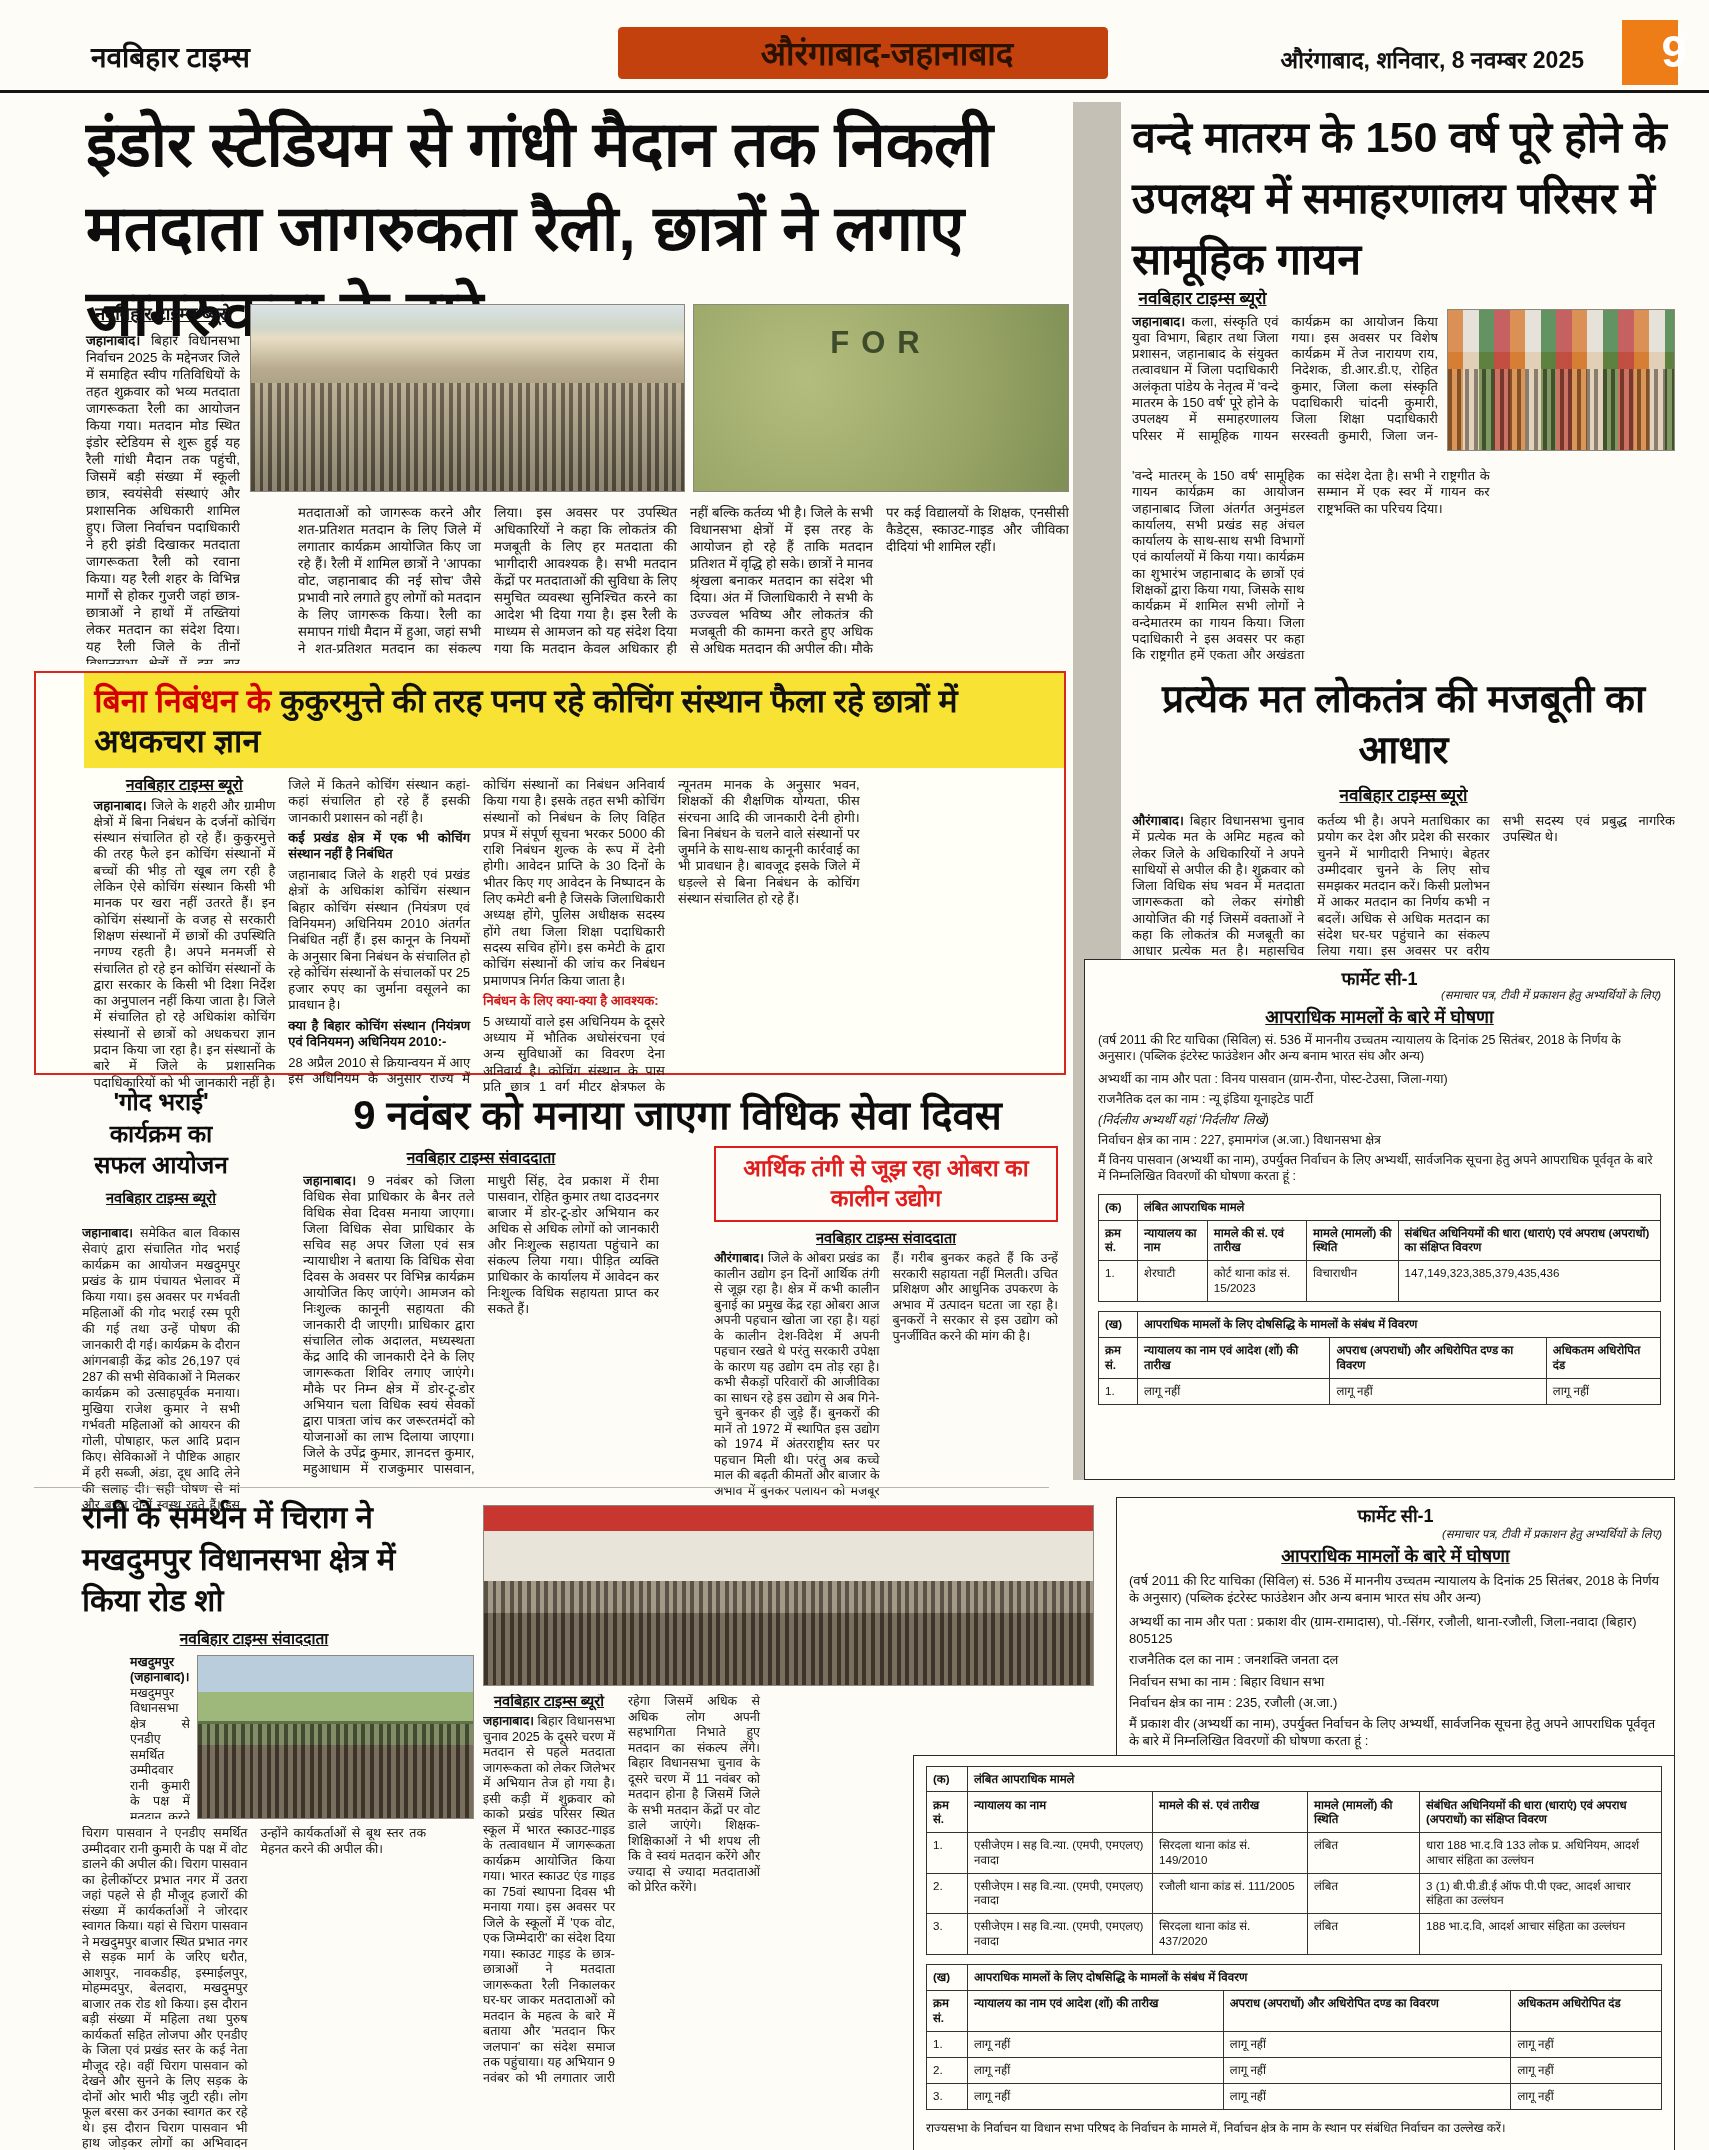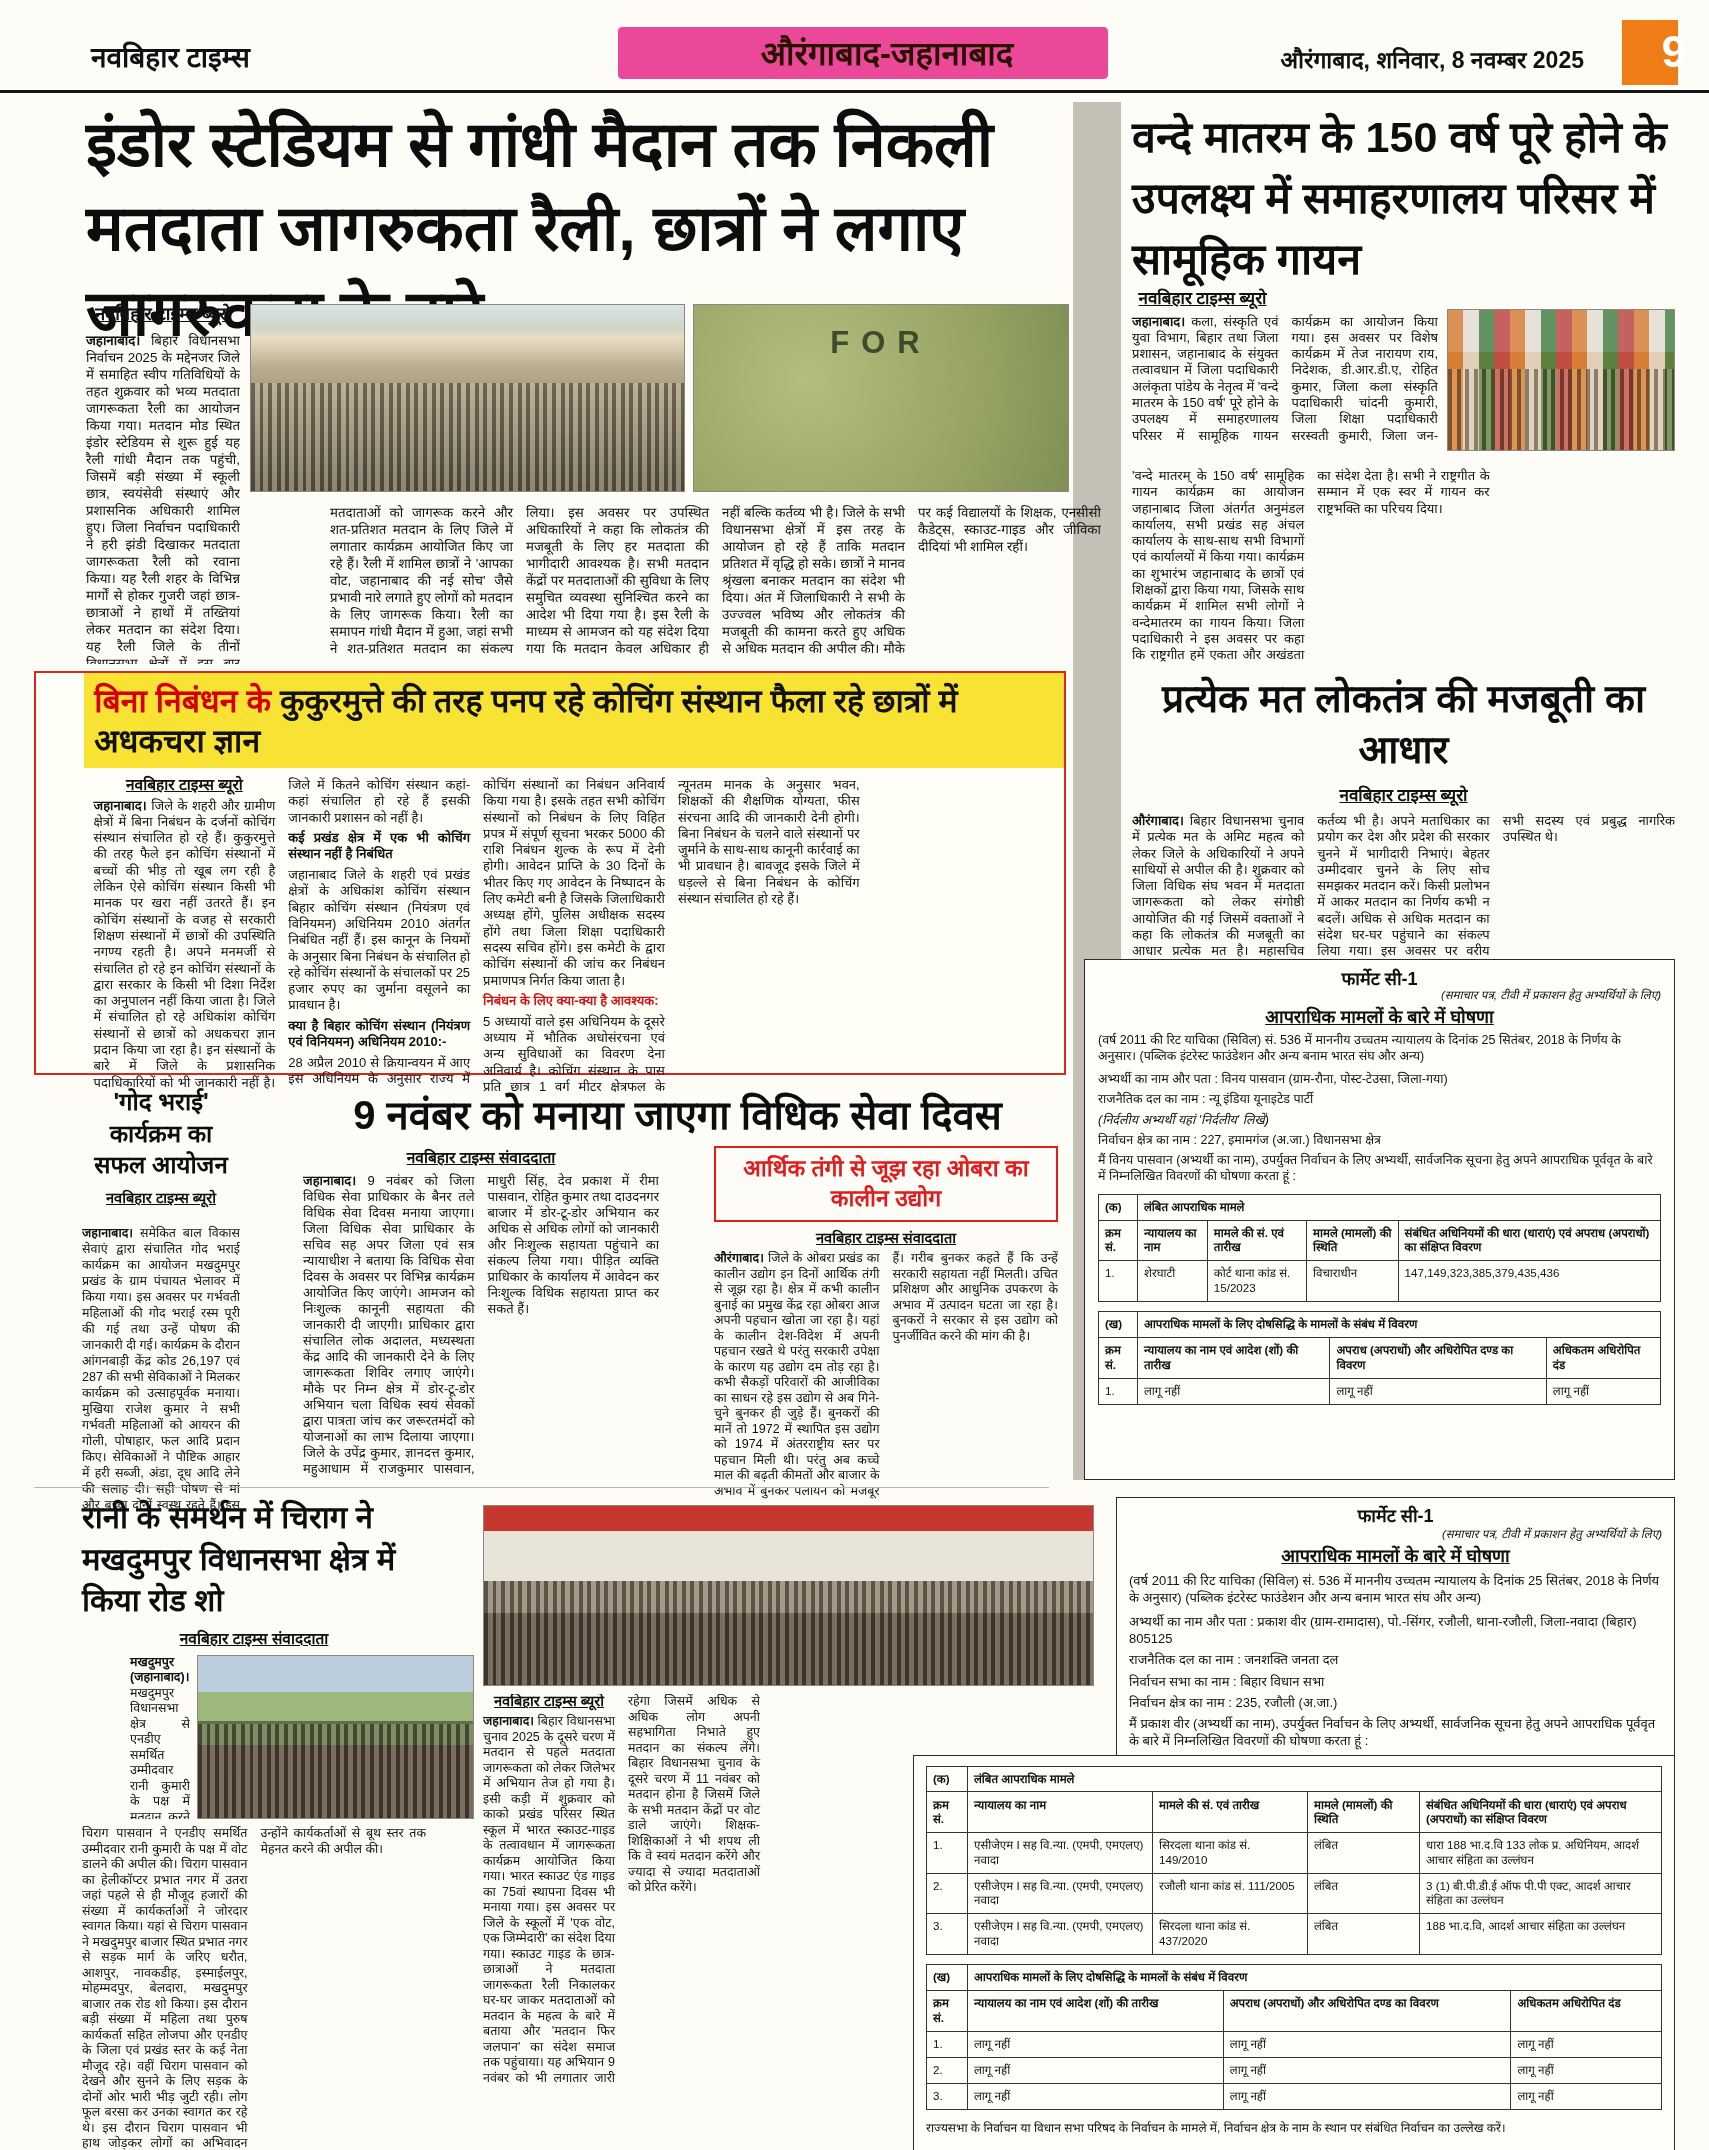--- a/index.html
+++ b/index.html
@@ -8,28 +8,28 @@
     position:relative; overflow:hidden;
     background:#fdfcf7; color:#111;
     font-family:"Liberation Sans","DejaVu Sans",sans-serif;
   }
   .abs { position:absolute;padding-left:48px; }
   .byline { font-weight:bold; text-align:center; text-decoration:underline; }
   .dateline { font-weight:bold; }
   .body-text { text-align:justify; overflow:hidden; column-fill:auto; }
   .cols2 { column-count:2; column-gap:13px; }
   .cols3 { column-count:3; column-gap:13px; }
-  .cols4 { column-count:4; column-gap:13px;margin-left:32px; }
+  .cols4 { column-count:4; column-gap:13px; }
   .cols5 { column-count:5; column-gap:13px; }
   .body-text p { margin-bottom:4.3px; }
   .subhead { font-weight:bold; }
   .subhead.red { color:#cf1717; }
 
   .masthead { border-bottom:3.4px solid #151515; background:#fdfcf7; }
-  .edition { background:#ec4899; border-radius:4.3px; color:#2a1200; font-weight:bold;
+  .edition { background:#c2410c; border-radius:4.3px; color:#2a1200; font-weight:bold;
              font-size:33px; display:flex; align-items:center; justify-content:center; }
   .pagenum { background:#ee7d18; color:#fff; font-weight:bold; font-size:45px;
              display:flex; align-items:center; justify-content:center; }
 
   h1,h2,h3 { font-weight:bold; color:#0d0d0d; }
 
   .vrule { background:#c4c0b6; }
   .hrule { background:#b9b5ab; }
 
   .photo { position:absolute; overflow:hidden; background:#b9b2a0; border:0.9px solid #8c887d; }

